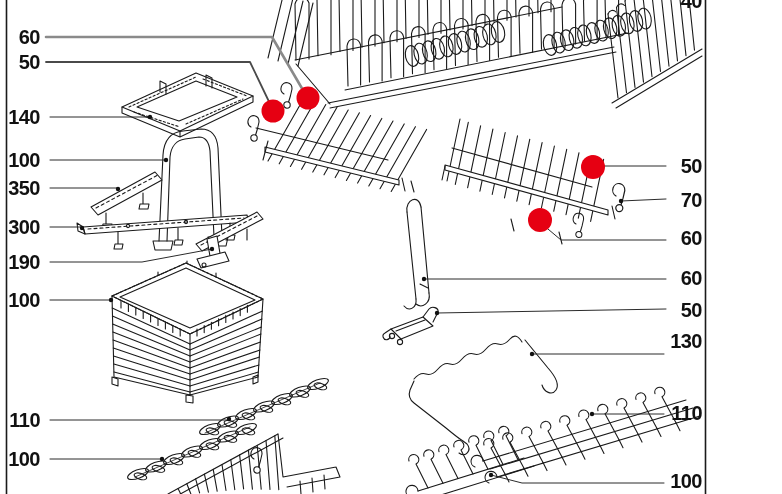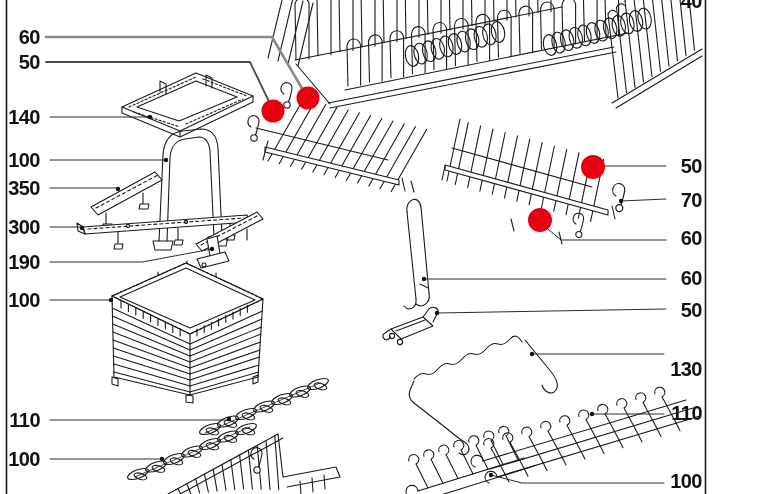--- a/index.html
+++ b/index.html
@@ -317,17 +317,17 @@
 <div class="callout left" style="top:289px">100</div>
 <div class="callout left" style="top:409px">110</div>
 <div class="callout left" style="top:448px">100</div>
 
 <div class="callout right" style="top:-10px">40</div>
 <div class="callout right" style="top:155px">50</div>
 <div class="callout right" style="top:189px">70</div>
 <div class="callout right" style="top:227px">60</div>
 <div class="callout right" style="top:267px">60</div>
 <div class="callout right" style="top:299px">50</div>
-<div class="callout right" style="top:358px">130</div>
+<div class="callout right" style="top:330px">130</div>
 <div class="callout right" style="top:402px">110</div>
 <div class="callout right" style="top:470px">100</div>
 
 </div>
 
 </body></html>

